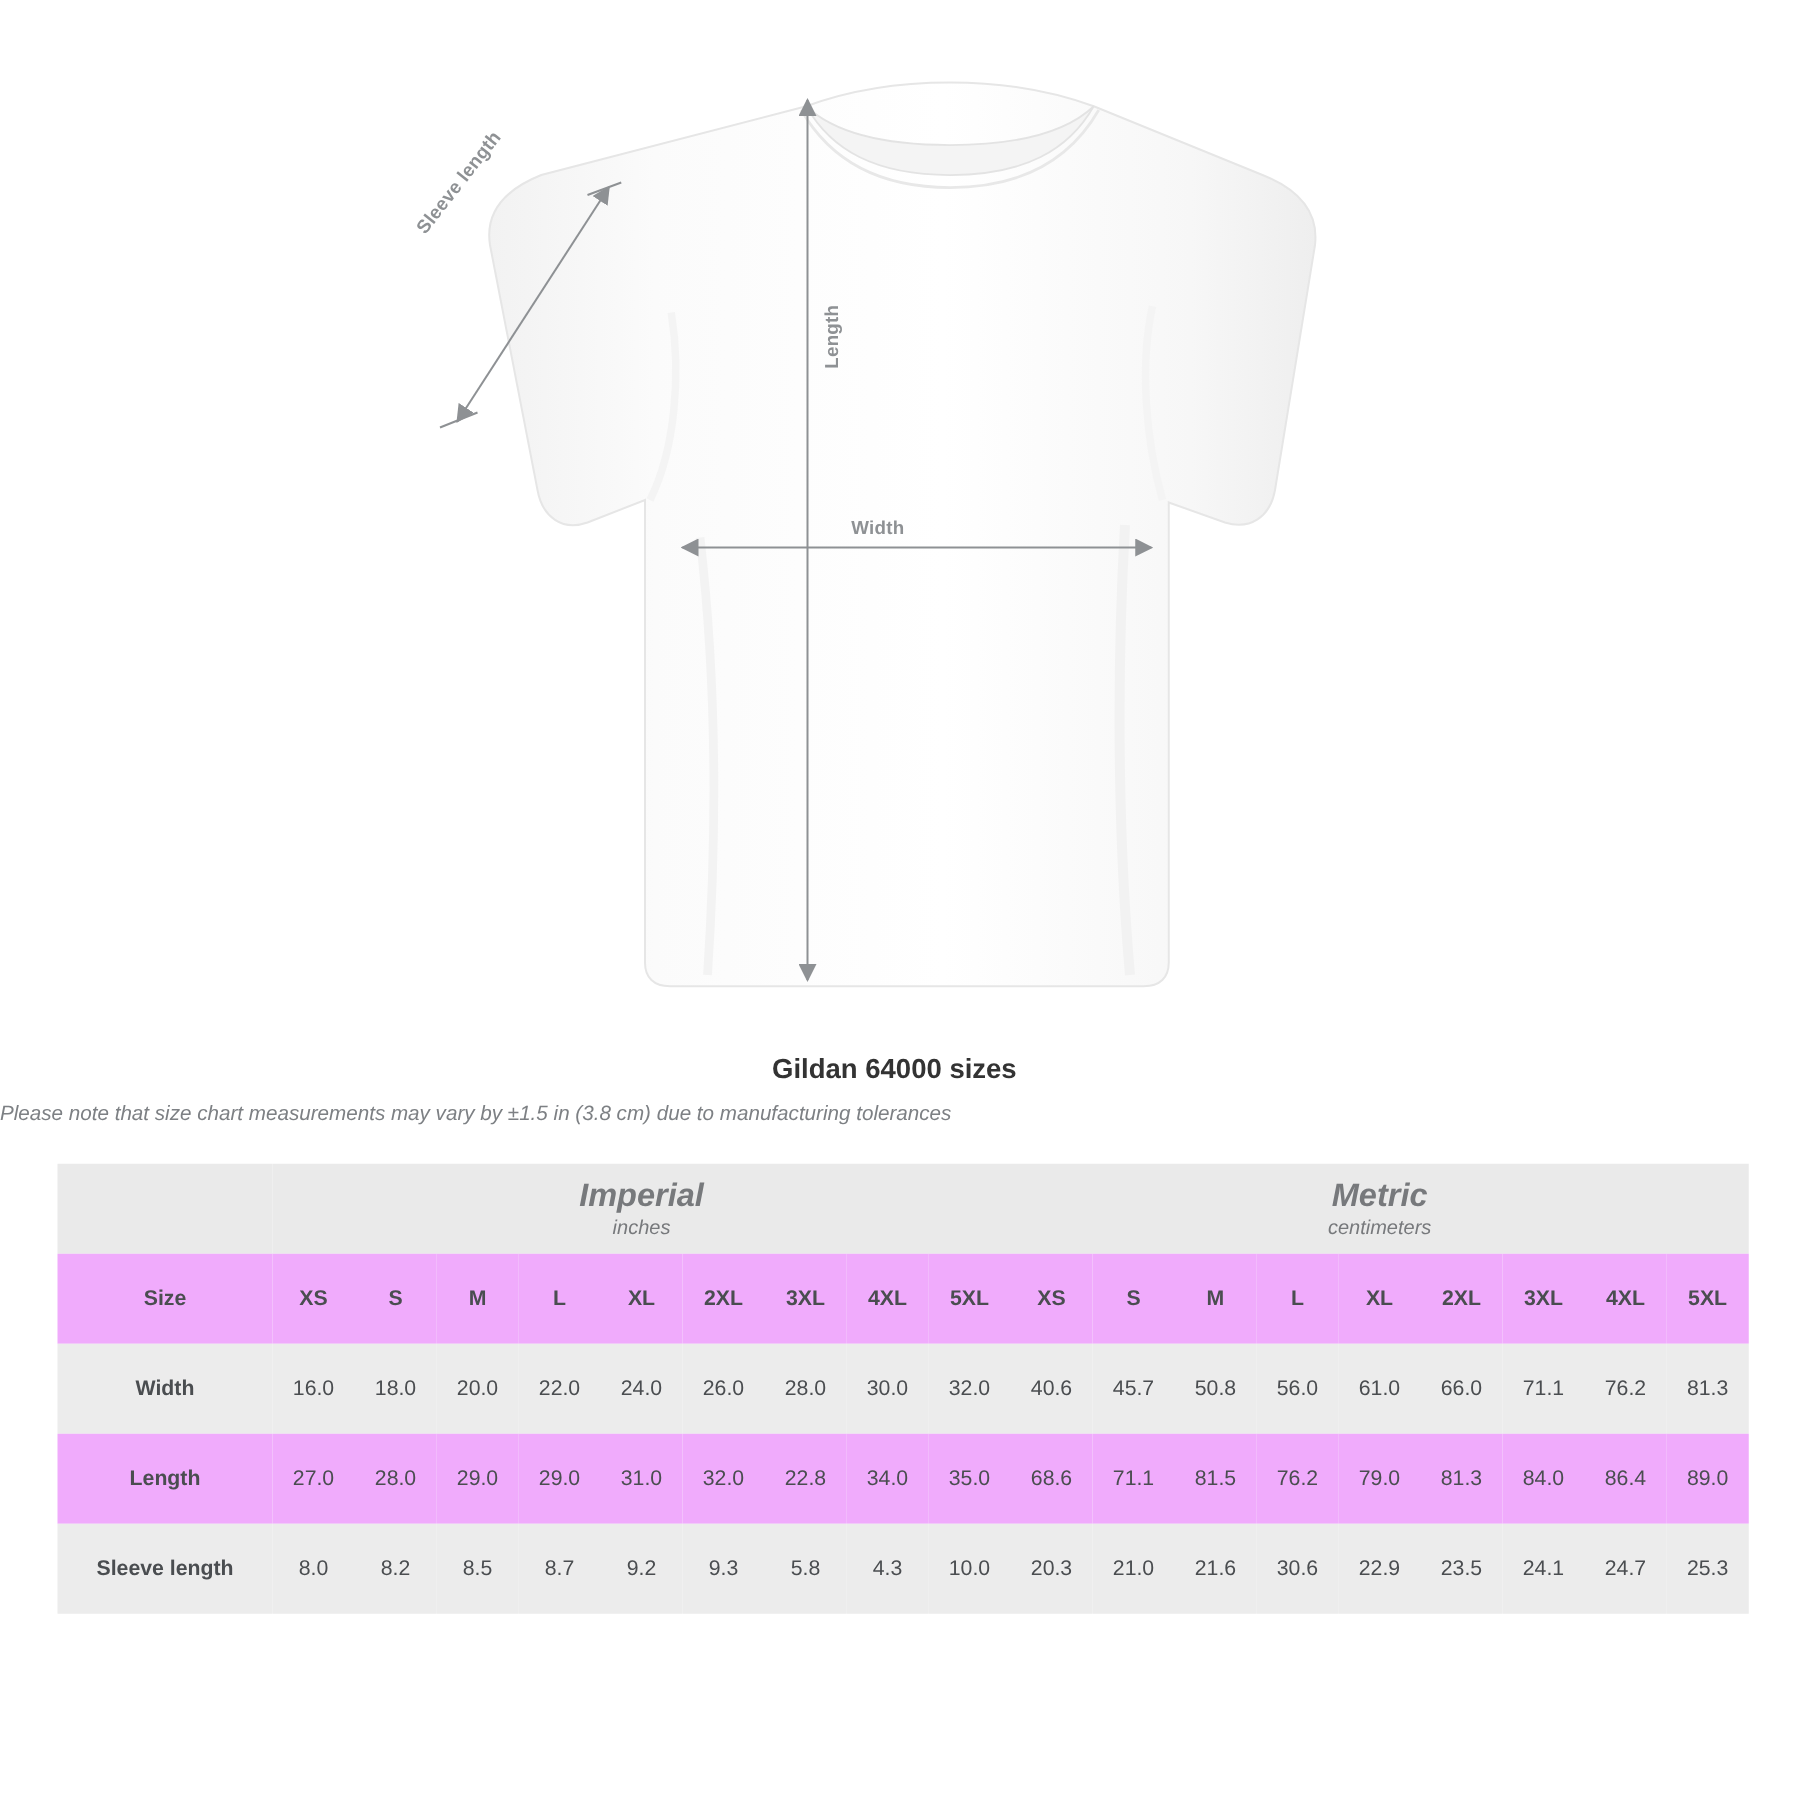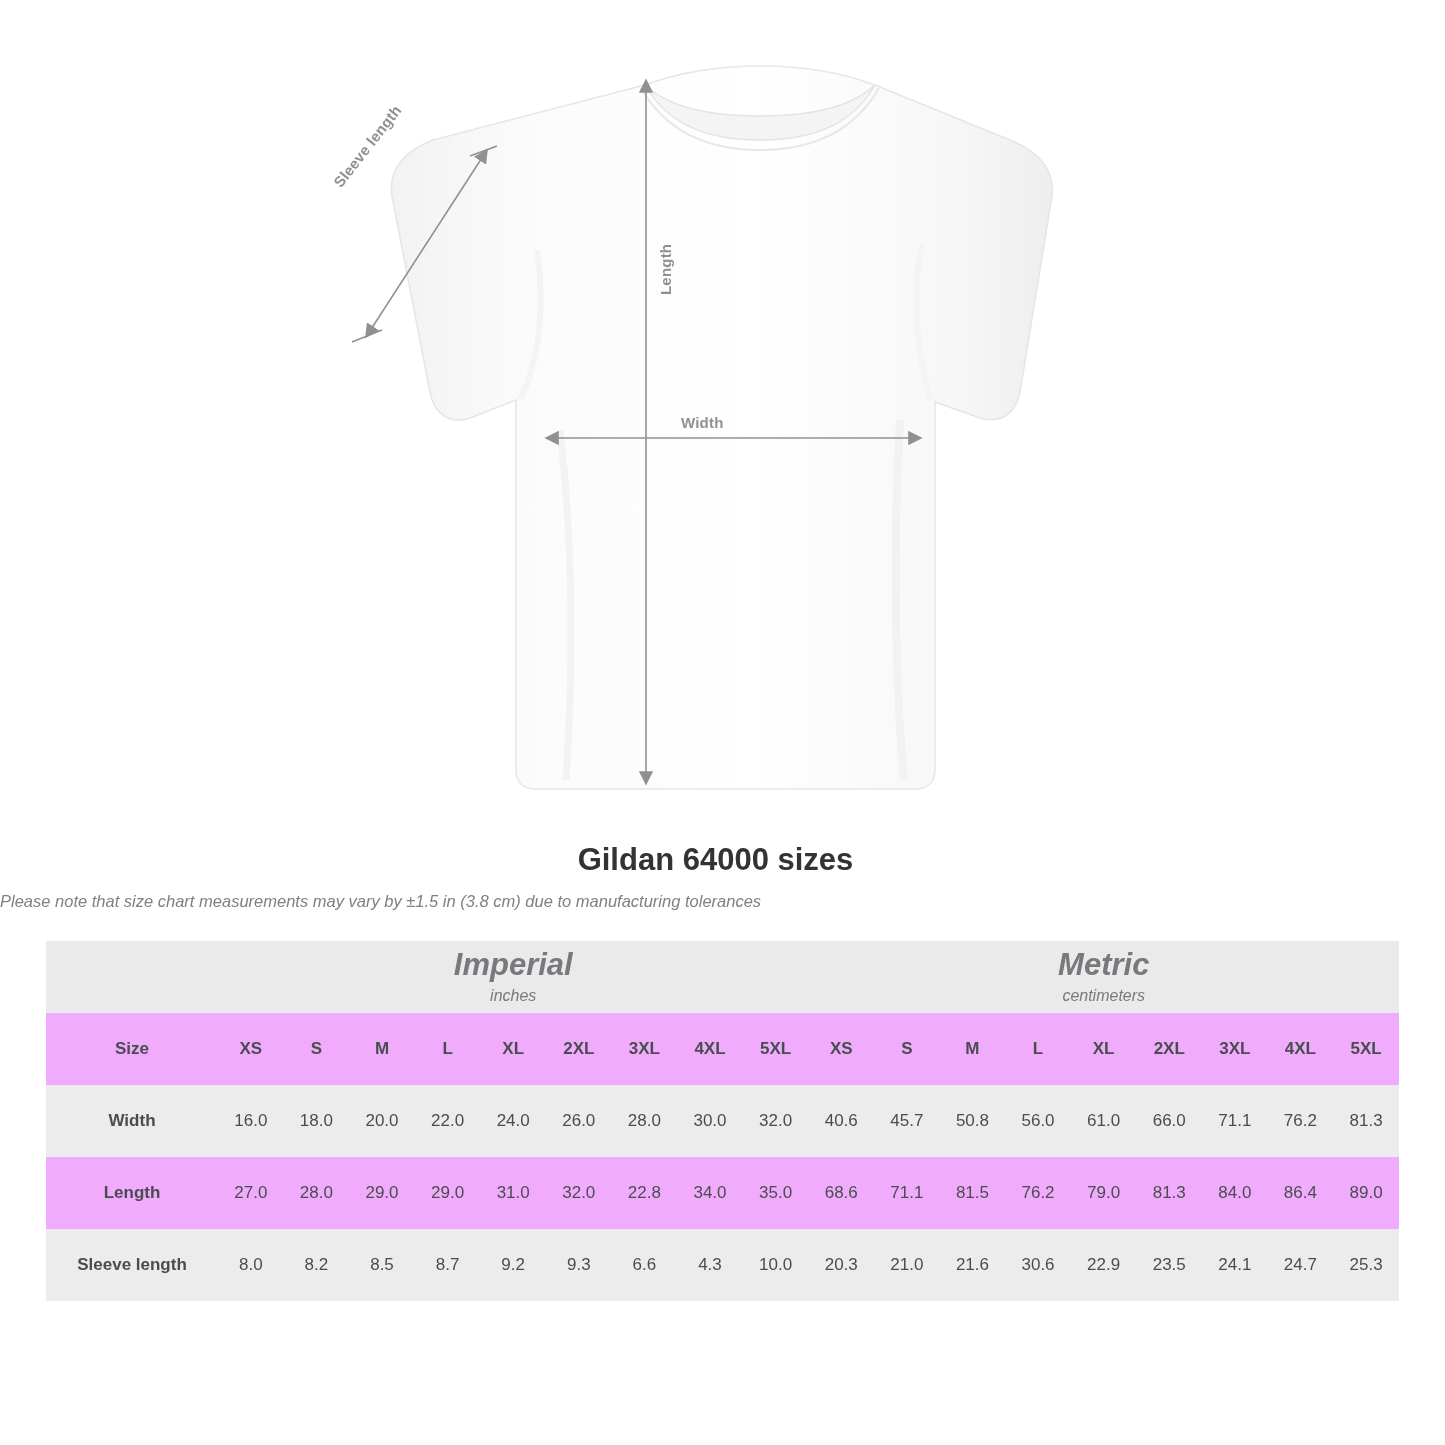--- a/index.html
+++ b/index.html
@@ -52,21 +52,21 @@
     transform-origin: left top;
   }
   .label-width {
     left: 681px;
     top: 414px;
   }
 
   
   .chart-title {
     text-align: center;
-    font-size: 31px;
+    font-size: 22px;
     font-weight: bold;
     color: #333333;
     margin: 22px 14px 0 0;
   }
   .chart-note {
     text-align: left;
     font-size: 16.5px;
     font-style: italic;
     color: #7d8084;
     margin: 14px 0 0 0;
@@ -93,21 +93,21 @@
     background: #ececec;
   }
   .row-plain {
     background: #f0abfc;
   }
   .unit-head td {
     height: 112px;
     background: #eaeaea;
   }
   .unit-title {
-    font-size: 31px;
+    font-size: 26px;
     font-style: italic;
     font-weight: bold;
     color: #77797c;
     line-height: 1.25;
   }
   .unit-sub {
     font-size: 16px;
     font-style: italic;
     color: #77797c;
     line-height: 1.4;
@@ -307,21 +307,21 @@
         </tr>
 
         <tr class="row-alt">
           <td class="rowlabel">Sleeve length</td>
           <td>8.0</td>
           <td>8.2</td>
           <td>8.5</td>
           <td>8.7</td>
           <td>9.2</td>
           <td>9.3</td>
-          <td>6.6</td>
+          <td>5.8</td>
           <td>4.3</td>
           <td>10.0</td>
           <td>20.3</td>
           <td>21.0</td>
           <td>21.6</td>
           <td>30.6</td>
           <td>22.9</td>
           <td>23.5</td>
           <td>24.1</td>
           <td>24.7</td>

